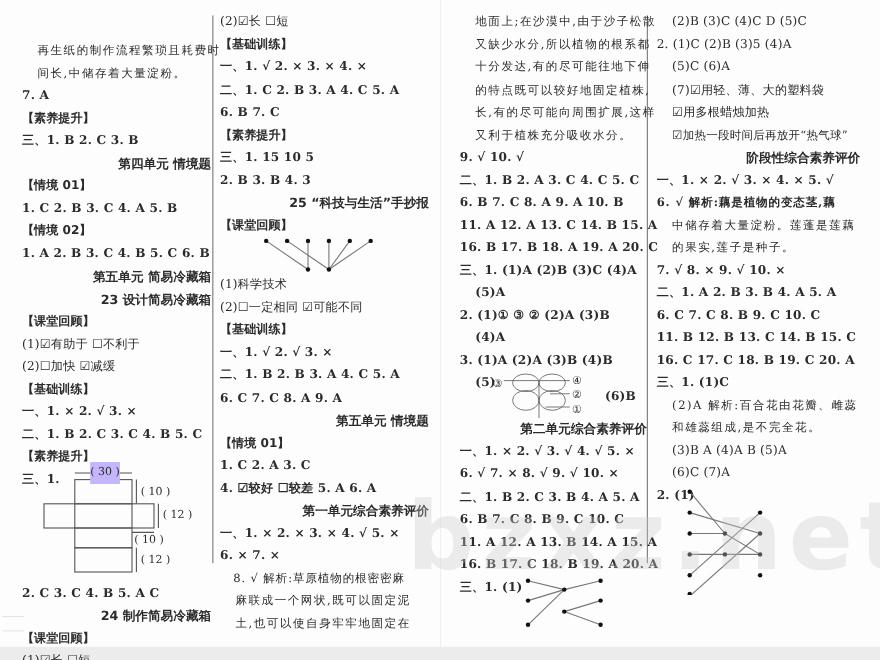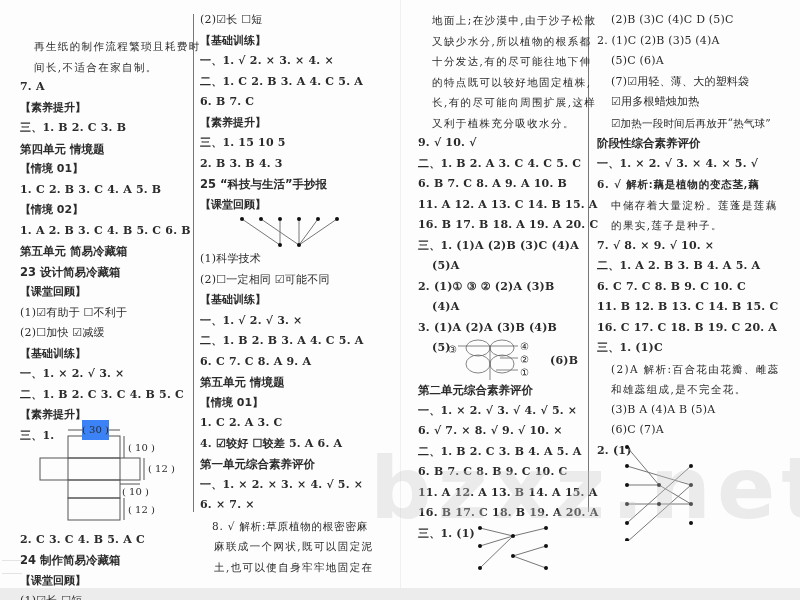--- a/index.html
+++ b/index.html
@@ -18,21 +18,21 @@
   .c2 { left:200px; width:190px; }
   .c3 { left:418px; width:170px; }
   .c4 { left:597px; width:185px; }
   .divider { position:absolute; width:1px; background:#777; }
   .d1 { left:193px; top:14px; height:498px; }
   .d2 { left:588px; top:14px; height:498px; }
   .line { white-space:nowrap; font-weight:bold; letter-spacing:0.2px; }
   .ind { padding-left:14px; }
   .expl { font-weight:normal; font-size:10.5px; letter-spacing:1.4px; white-space:nowrap; }
   .sec { font-family:"DejaVu Sans", sans-serif; font-weight:bold; font-size:11px; }
-  .title { font-family:"DejaVu Sans", sans-serif; font-weight:bold; text-align:left; font-size:11.5px; }
+  .title { font-family:"DejaVu Sans", sans-serif; font-weight:bold; text-align:right; font-size:11.5px; }
   .norm { font-weight:normal; }
   .wm {
     position:absolute; left:370px; top:438px; font-family:"DejaVu Sans", sans-serif;
     font-weight:bold; font-size:86px; color:rgba(200,200,200,0.35); letter-spacing:6px; pointer-events:none;
   }
   .pagenum { position:absolute; left:26px; top:560px; font-weight:bold; font-size:12px;margin-top:42px; }
   .pagenum-deco { position:absolute; left:2px; top:560px; width:20px; height:12px;
     border-top:1px solid #e4e4e4; border-bottom:1px solid #e4e4e4; }
   svg { display:block; }
   .fig { position:relative; }
@@ -42,21 +42,21 @@
 
 <div class="page page-left"></div>
 <div class="page page-right"></div>
 <div class="bottom-strip"></div>
 
 <div class="divider d1"></div>
 <div class="divider d2"></div>
 
 <div class="col c1">
   <div class="expl ind">再生纸的制作流程繁琐且耗费时</div>
-  <div class="expl ind">间长,不适合在家自制。</div>
+  <div class="expl ind">间长,中储存着大量淀粉。</div>
   <div class="line">7. A</div>
   <div class="sec">【素养提升】</div>
   <div class="line">三、1. B   2. C   3. B</div>
   <div class="title">第四单元   情境题</div>
   <div class="sec">【情境 01】</div>
   <div class="line">1. C   2. B   3. C   4. A   5. B</div>
   <div class="sec">【情境 02】</div>
   <div class="line">1. A   2. B   3. C   4. B   5. C   6. B</div>
   <div class="title">第五单元   简易冷藏箱</div>
   <div class="title">23   设计简易冷藏箱</div>
@@ -77,21 +77,21 @@
         <rect x="48" y="72" width="52" height="22"></rect>
         <line x1="48" y1="32" x2="48" y2="54"></line>
         <line x1="100" y1="32" x2="100" y2="54"></line>
         <line x1="48" y1="4" x2="100" y2="4"></line>
         <line x1="104" y1="10" x2="104" y2="32"></line>
         <line x1="124" y1="32" x2="124" y2="54"></line>
         <line x1="100" y1="58" x2="120" y2="58"></line>
         <line x1="104" y1="72" x2="104" y2="94"></line>
       </g>
     </svg>
-    <span style="position:absolute;left:62px;top:-6px;font-size:10px;background:#3b82f6;">( 30 )</span>
+    <span style="position:absolute;left:62px;top:-6px;font-size:10px;background:#c4b5fd;">( 30 )</span>
     <span style="position:absolute;left:108px;top:12px;font-size:10px;">( 10 )</span>
     <span style="position:absolute;left:128px;top:33px;font-size:10px;">( 12 )</span>
     <span style="position:absolute;left:102px;top:56px;font-size:10px;">( 10 )</span>
     <span style="position:absolute;left:108px;top:74px;font-size:10px;">( 12 )</span>
   </div>
   <div class="line">2. C   3. C   4. B   5. A   C</div>
   <div class="title">24   制作简易冷藏箱</div>
   <div class="sec">【课堂回顾】</div>
   <div class="line norm">(1)☑长   ☐短</div>
 </div>

